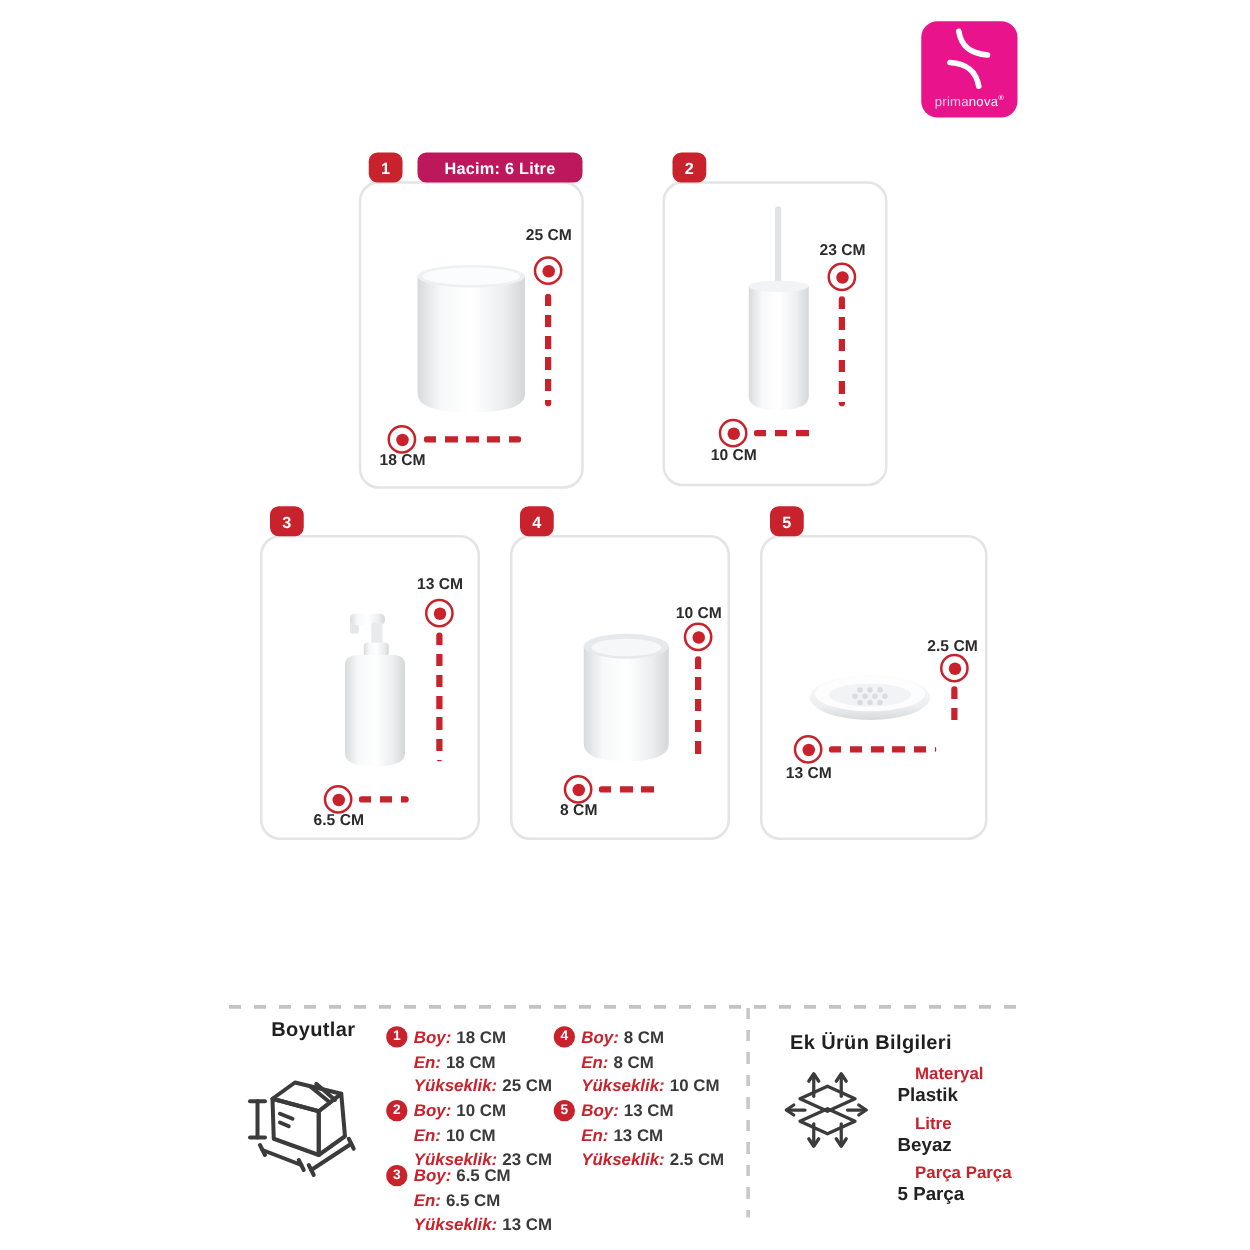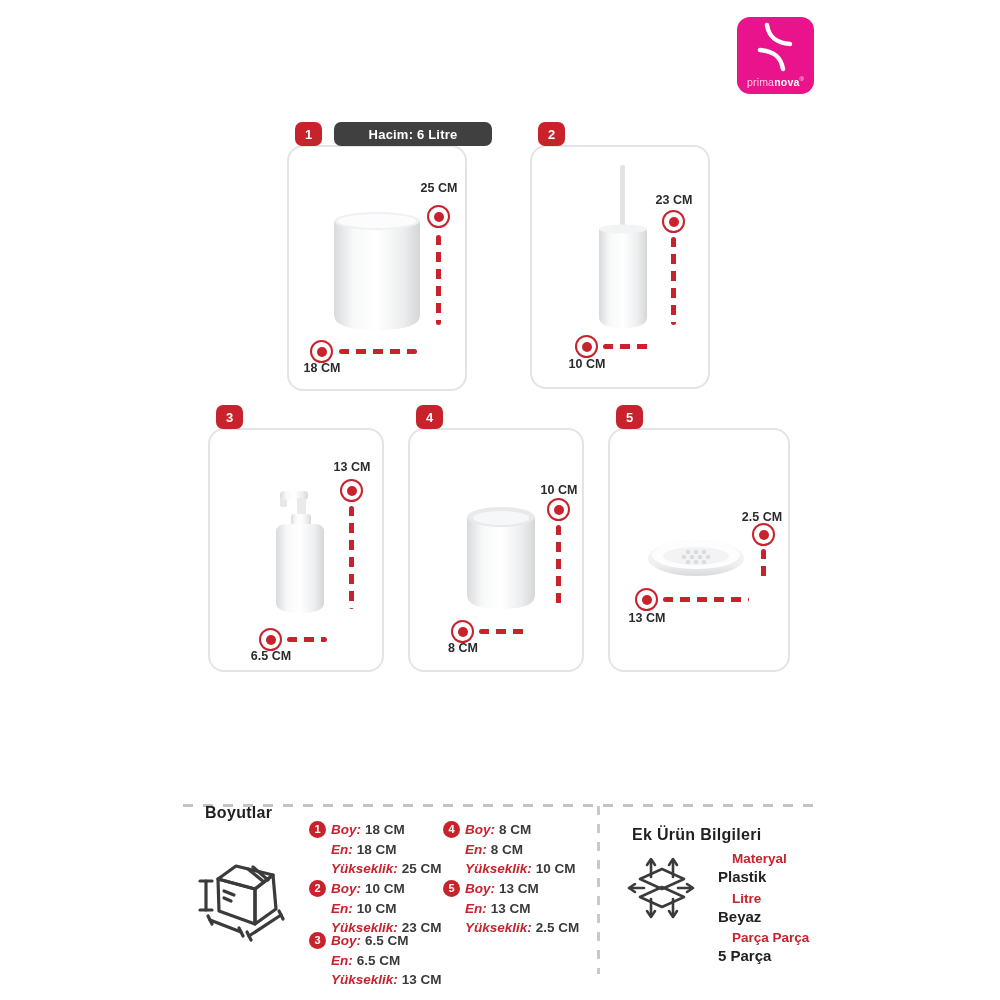--- a/index.html
+++ b/index.html
@@ -5,54 +5,54 @@
   html,body{margin:0;padding:0;background:#fff;}
   #canvas{position:relative;width:1000px;height:1000px;background:#fff;overflow:hidden;
           font-family:"Liberation Sans",sans-serif;color:#2d2d2d;}
 
   
   .logo{position:absolute;left:737px;top:17px;width:77px;height:77px;background:#E9138B;
         border-radius:13px;display:flex;flex-direction:column;align-items:center;justify-content:flex-end;}
   .logo svg{position:absolute;left:8px;top:4px;}
   .logo-text{position:relative;margin-bottom:7px;font-size:10.5px;letter-spacing:.2px;line-height:1;}
   .logo-text .lt1{color:rgba(255,255,255,.78);font-weight:400;}
-  .logo-text .lt2{color:#fff;font-weight:700;}
+  .logo-text .lt2{color:#fff;font-weight:400;}
   .logo-text sup{color:#fff;font-size:6px;}
 
   
   .card{position:absolute;background:#fff;border:2px solid #e4e4e6;border-radius:16px;}
   .c1{left:287px;top:145px;width:176px;height:242px;}
   .c2{left:530px;top:145px;width:176px;height:240px;}
   .c3{left:208px;top:428px;width:172px;height:240px;}
   .c4{left:408px;top:428px;width:172px;height:240px;}
   .c5{left:608px;top:428px;width:178px;height:240px;}
   .card > *{position:absolute;}
 
   .num-badge{left:6px;top:-25px;width:27px;height:24px;border-radius:7px;background:#C8222C;
              color:#fff;font-size:13px;font-weight:800;display:flex;align-items:center;justify-content:center;}
-  .vol-badge{left:45px;top:-25px;width:158px;height:24px;border-radius:7px;background:#404040;
+  .vol-badge{left:45px;top:-25px;width:132px;height:24px;border-radius:7px;background:#be185d;
              color:#fff;font-size:13px;font-weight:800;display:flex;align-items:center;justify-content:center;
              letter-spacing:.2px;}
 
   .mlabel{font-size:12.5px;font-weight:800;color:#2b2b2b;white-space:nowrap;transform:translateX(-50%);}
   .marker{width:23px;height:23px;border:2.5px solid #C8222C;border-radius:50%;background:#fff;
           box-sizing:border-box;display:flex;align-items:center;justify-content:center;}
   .marker::after{content:"";width:10px;height:10px;border-radius:50%;background:#C8222C;}
   .dash-v{width:5px;border-radius:3px;
           background:repeating-linear-gradient(to bottom,#C8222C 0 10px,transparent 10px 17px);}
   .dash-h{height:5px;border-radius:3px;
           background:repeating-linear-gradient(to right,#C8222C 0 10px,transparent 10px 17px);}
 
   
   .divider-h{position:absolute;left:183px;top:804px;width:637px;height:3px;
              background:repeating-linear-gradient(to right,#c3c3c3 0 10px,transparent 10px 20px);}
   .divider-v{position:absolute;left:597px;top:806px;width:3px;height:168px;
              background:repeating-linear-gradient(to bottom,#c9c9c9 0 9px,transparent 9px 18px);}
 
-  .dims-title{position:absolute;left:205px;top:804px;margin:0;font-size:16px;font-weight:800;color:#1f1f1f;letter-spacing:.3px;}
+  .dims-title{position:absolute;left:205px;top:804px;margin:12px;font-size:16px;font-weight:800;color:#1f1f1f;letter-spacing:.3px;}
   .box-icon{position:absolute;left:196px;top:860px;}
 
   .dim-item{position:absolute;font-size:13.5px;font-weight:700;line-height:19.5px;color:#3a3a3a;}
   .num-dot{position:absolute;left:-22px;top:1px;width:17px;height:17px;border-radius:50%;background:#C8222C;
            color:#fff;font-size:11px;font-weight:800;display:flex;align-items:center;justify-content:center;}
   .dl .rl{color:#C8222C;font-weight:800;font-style:italic;}
   .dl .dv{margin-left:4px;color:#3a3a3a;}
 
   .info-title{position:absolute;left:632px;top:826px;margin:0;font-size:16px;font-weight:800;color:#1f1f1f;letter-spacing:.3px;}
   .arrows-icon{position:absolute;left:626px;top:853px;}

